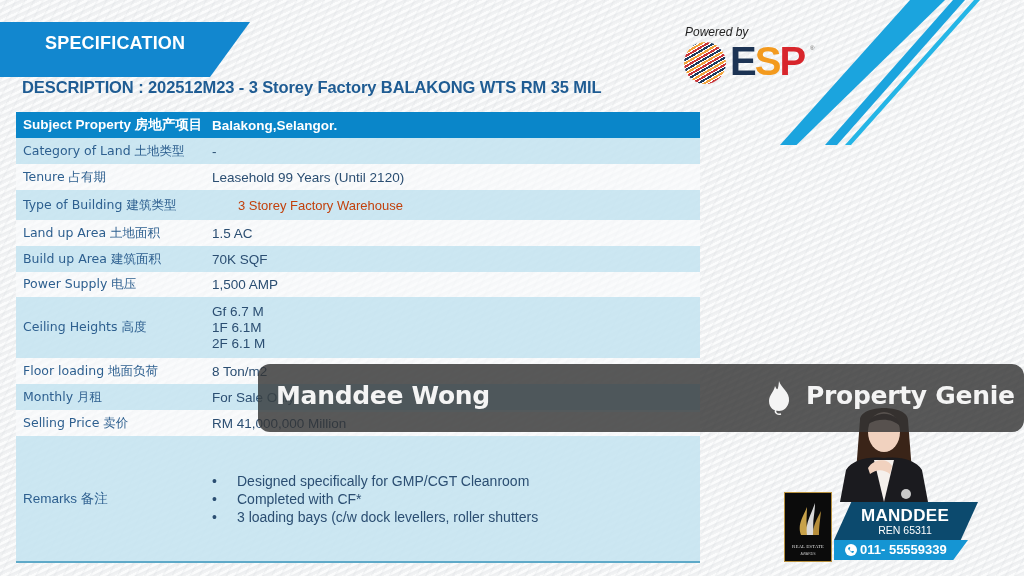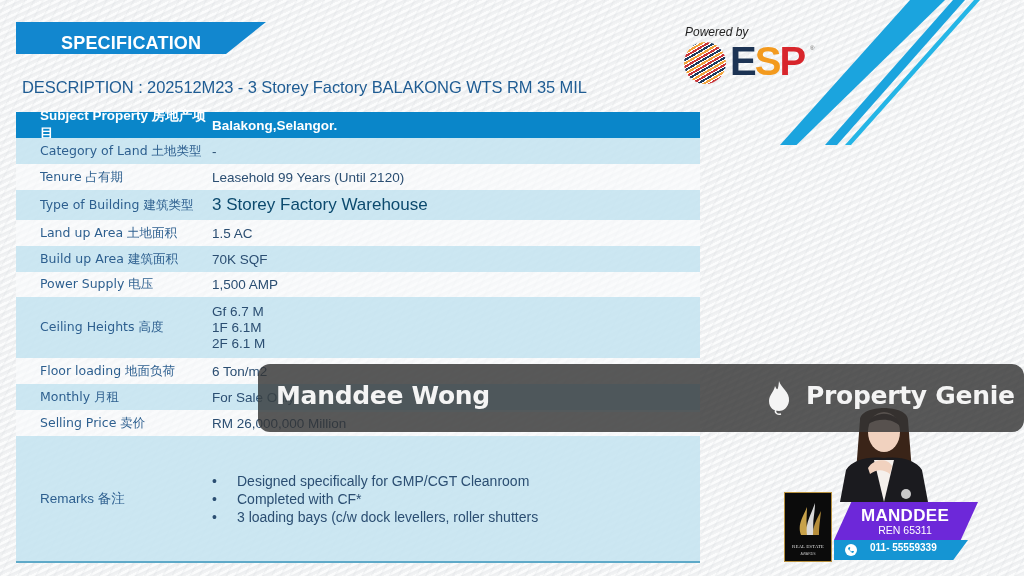--- a/index.html
+++ b/index.html
@@ -11,31 +11,31 @@
     background-image:
       repeating-linear-gradient(155deg, rgba(255,255,255,0.7) 0px, rgba(255,255,255,0.7) 2px, rgba(225,228,231,0.35) 3px, rgba(255,255,255,0) 6px);
   }
   .bg-stripes {
     position: absolute; left: 0; top: 0; width: 1024px; height: 576px;
     background-image: repeating-linear-gradient(118deg, rgba(0,0,0,0) 0px, rgba(0,0,0,0) 5px, rgba(200,205,210,0.18) 6px, rgba(0,0,0,0) 8px);
     pointer-events: none;
   }
   
   .spec-banner {
-    position: absolute; left: 16px; top: 22px; width: 250px; height: 32px;
+    position: absolute; left: 0; top: 22px; width: 250px; height: 55px;
     background: #1287cf;
     clip-path: polygon(0 0, 100% 0, 84% 100%, 0 100%);
   }
   .spec-banner span {
     position: absolute; left: 45px; top: 11px;
     color: #fff; font-weight: bold; font-size: 18px; letter-spacing: 0.2px;
   }
   .description {
     position: absolute; left: 22px; top: 78px;
-    color: #1f5c93; font-weight: normal; font-size: 16.5px; letter-spacing: -0.1px;
+    color: #1f5c93; font-weight: bold; font-size: 16.5px; letter-spacing: -0.1px;
   }
   
   .powered {
     position: absolute; left: 685px; top: 25px;
     font-style: italic; font-size: 12px; color: #222;
   }
   .esp-logo { position: absolute; left: 684px; top: 42px; width: 130px; height: 42px; text-align: right; }
   .esp-circle {
     position: absolute; left: 0; top: 0; width: 42px; height: 42px; border-radius: 50%;
     background: repeating-linear-gradient(150deg, #f2a33a 0px, #f2a33a 2px, #fff 2px, #fff 3px, #c8353a 3px, #c8353a 5px, #fff 5px, #fff 6px, #1c3a5e 6px, #1c3a5e 8px, #fff 8px, #fff 9px);
@@ -53,24 +53,24 @@
   .stripe.s1 { left: 775px; width: 140px; clip-path: polygon(130px 0, 100% 0, 10% 100%, 0 100%); left: 780px; width: 165px; }
   .stripe.s2 { left: 825px; width: 140px; clip-path: polygon(128px 0, 100% 0, 12px 100%, 0 100%); }
   .stripe.s3 { left: 845px; width: 135px; background: #24b5e6; clip-path: polygon(129px 0, 100% 0, 6px 100%, 0 100%); }
 
   
   .spec-table { position: absolute; left: 16px; top: 112px; width: 684px; }
   .row { position: relative; display: flex; align-items: center; width: 684px; }
   .row.blue { background: rgba(198, 228, 241, 0.9); }
   .row.white { background: rgba(250, 251, 252, 0.7); }
   .row.header { background: #0a86c9; height: 26px; }
-  .row .label { width: 196px; padding-left: 24px; font-family: "DejaVu Sans", sans-serif; font-size: 12.5px; color: #2d5f8f; }
+  .row .label { width: 196px; padding-left: 7px; font-family: "DejaVu Sans", sans-serif; font-size: 12.5px; color: #2d5f8f; }
   .row .value { flex: 1; font-size: 13.5px; color: #2b4e72; }
   .row.header .label, .row.header .value { color: #fff; font-weight: bold; font-family: "Liberation Sans", sans-serif; font-size: 13.5px; }
-  .row .value.big { font-size: 17px; color: #0c4a6e; }
+  .row .value.big { font-size: 13px; color: #c2410c; margin-left: 26px; }
   .value.multi div { line-height: 16px; }
   .remarks-row { height: 127px; border-bottom: 2px solid #5ea9c8; }
   .remarks-row .label { font-family: "Liberation Sans", sans-serif; font-size: 13.5px; }
   .remarks-list { list-style: none; }
   .remarks-list li { position: relative; padding-left: 25px; font-size: 14px; color: #2b4e72; line-height: 18px; }
   .remarks-list li::before { content: "•"; position: absolute; left: 0; top: 0; color: #2b4e72; }
 
   
   .watermark {
     position: absolute; left: 258px; top: 364px; width: 766px; height: 68px;
@@ -94,38 +94,38 @@
   
   .agent-photo { position: absolute; left: 832px; top: 402px; width: 104px; height: 100px; }
   .award-logo {
     position: absolute; left: 784px; top: 492px; width: 48px; height: 70px;
     background: #0b0b0b; border: 1px solid #b8913e;
   }
   .award-text { position: absolute; left: 0; bottom: 12px; width: 100%; text-align: center; color: #ddd; font-family: "Liberation Serif", serif; font-size: 5px; }
   .award-sub { position: absolute; left: 0; bottom: 5px; width: 100%; text-align: center; color: #bbb; font-size: 3.5px; }
   .name-plate {
     position: absolute; left: 834px; top: 502px; width: 144px; height: 38px;
-    background: #6d28d9;
+    background: #0c4a6e;
     clip-path: polygon(12% 0, 100% 0, 88% 100%, 0 100%);
   }
   .name-plate .nm { position: absolute; left: 16px; top: 4px; width: 110px; text-align: center; color: #fff; font-weight: bold; font-size: 17px; letter-spacing: 0.3px; }
   .name-plate .ren { position: absolute; left: 16px; top: 22px; width: 110px; text-align: center; color: #fff; font-size: 10.5px; }
   .phone-plate {
     position: absolute; left: 834px; top: 540px; width: 134px; height: 20px;
     background: #1595d3;
     clip-path: polygon(0 0, 100% 0, 89% 100%, 0 100%);
   }
   .phone-plate .ph-icon {
     position: absolute; left: 11px; top: 4px; width: 12px; height: 12px; border-radius: 50%; background: #fff;
   }
   .phone-plate .ph-icon::after {
     content: ""; position: absolute; left: 3px; top: 3px; width: 6px; height: 6px; border-radius: 2px; background: #1595d3;
     clip-path: polygon(0 0, 35% 0, 35% 30%, 25% 50%, 60% 75%, 70% 65%, 100% 65%, 100% 100%, 70% 100%, 0 35%);
   }
-  .phone-plate .num { position: absolute; left: 36px; top: 2px; color: #fff; font-weight: bold; font-size: 10px; }
+  .phone-plate .num { position: absolute; left: 26px; top: 2px; color: #fff; font-weight: bold; font-size: 13px; }
 </style>
 </head>
 <body>
 
 <div class="bg-stripes"></div>
 
 <div class="spec-banner">
   <span>SPECIFICATION</span>
 </div>
 <div class="description">DESCRIPTION : 202512M23 - 3 Storey Factory BALAKONG WTS RM 35 MIL</div>
@@ -175,29 +175,29 @@
   <div class="row blue" style="height:61px">
     <div class="label">Ceiling Heights 高度</div>
     <div class="value multi">
       <div>Gf 6.7 M</div>
       <div>1F 6.1M</div>
       <div>2F 6.1 M</div>
     </div>
   </div>
   <div class="row white" style="height:26px">
     <div class="label">Floor loading 地面负荷</div>
-    <div class="value">6 Ton/m2</div>
+    <div class="value">8 Ton/m2</div>
   </div>
   <div class="row blue" style="height:26px">
     <div class="label">Monthly 月租</div>
     <div class="value">For Sale Only</div>
   </div>
   <div class="row white" style="height:26px">
     <div class="label">Selling Price 卖价</div>
-    <div class="value">RM 26,000,000 Million</div>
+    <div class="value">RM 41,000,000 Million</div>
   </div>
   <div class="row blue remarks-row">
     <div class="label">Remarks 备注</div>
     <ul class="value remarks-list">
       <li>Designed specifically for GMP/CGT Cleanroom</li>
       <li>Completed with CF*</li>
       <li>3 loading bays (c/w dock levellers, roller shutters</li>
     </ul>
   </div>
 </div>

